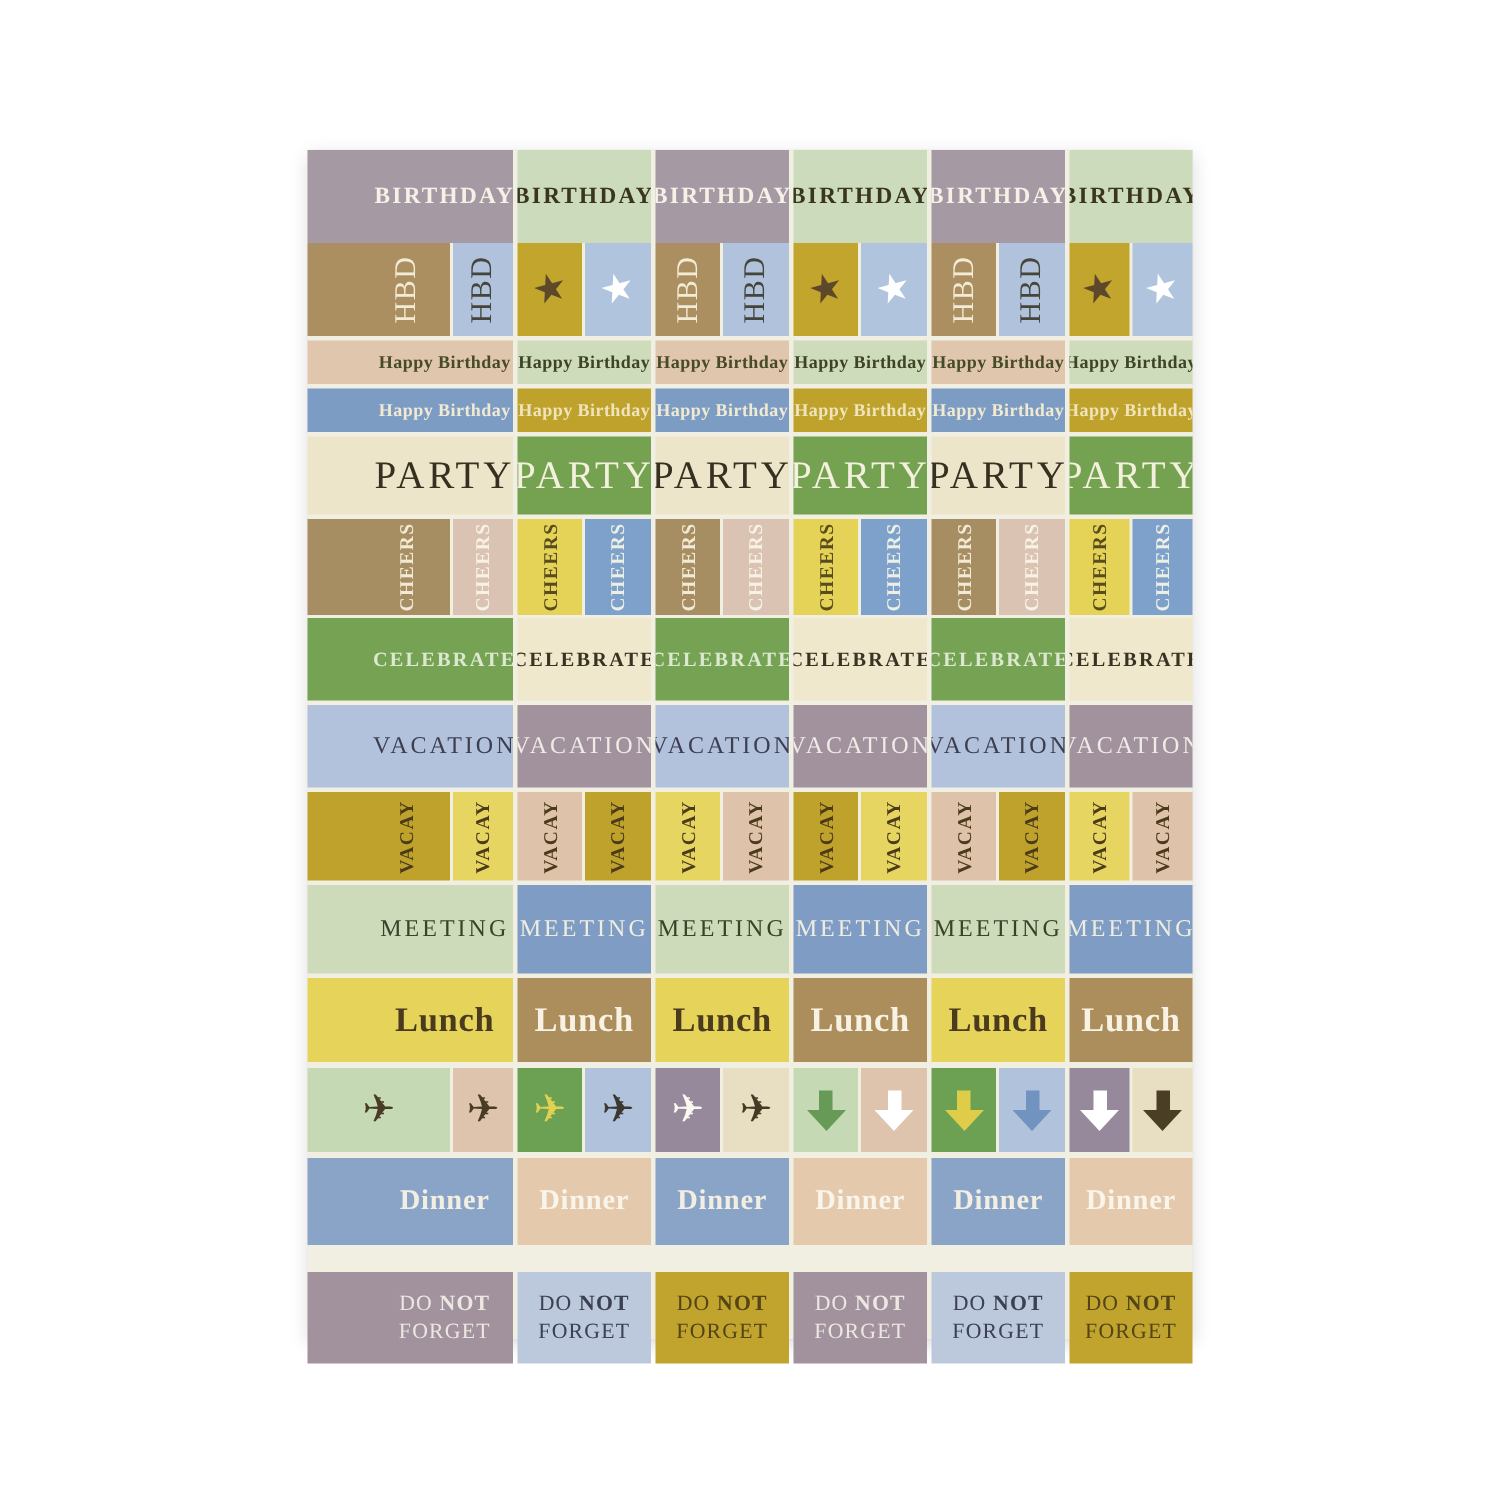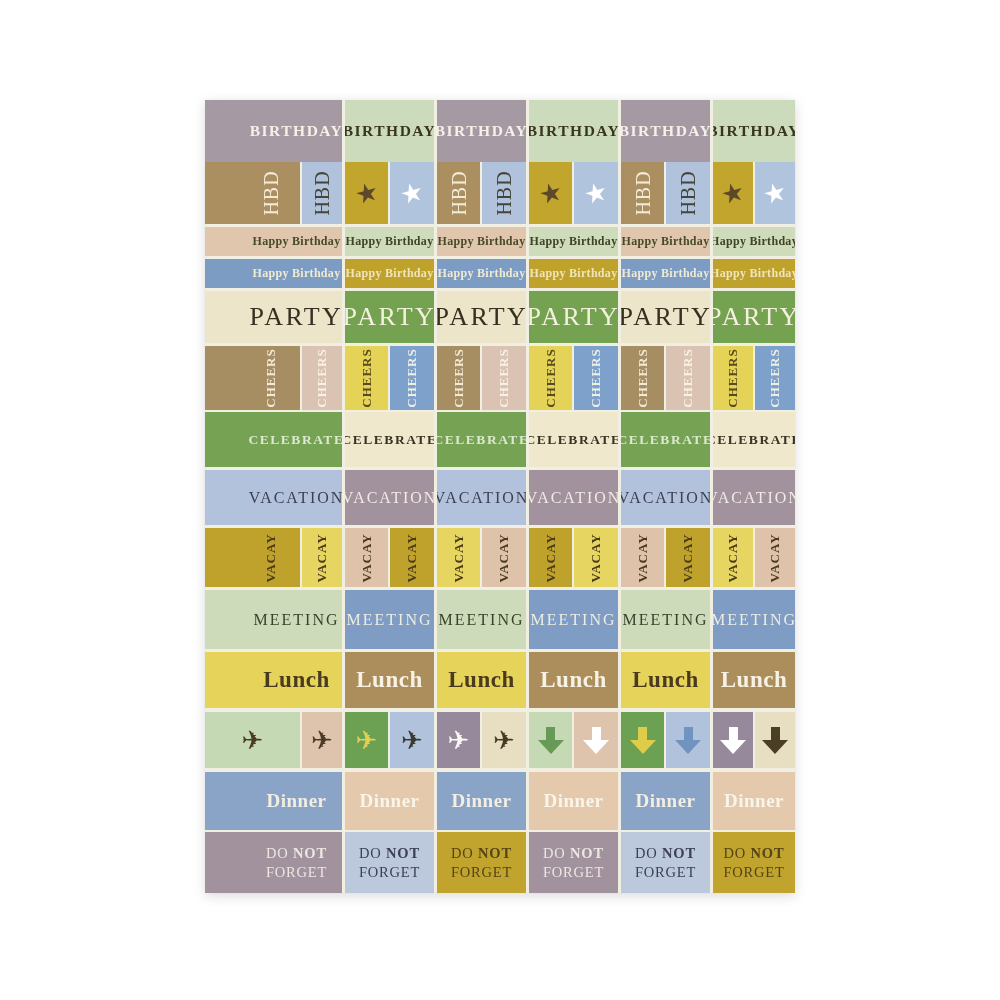--- a/index.html
+++ b/index.html
@@ -380,21 +380,21 @@
       <div class="cell" style="left: 324px; width: 89px; background: rgb(229, 201, 173);">
         <span class="txt t-dinner" style="color: rgb(249, 245, 234);">Dinner</span>
       </div>
       <div class="cell" style="left: 416px; width: 89px; background: rgb(138, 164, 199);">
         <span class="txt t-dinner" style="color: rgb(242, 238, 226);">Dinner</span>
       </div>
       <div class="cell" style="left: 508px; width: 82px; background: rgb(229, 201, 173);">
         <span class="txt t-dinner" style="color: rgb(249, 245, 234);">Dinner</span>
       </div>
     </div>
-    <div class="row" style="top: 732px; height: 61px;">
+    <div class="row" style="top: 748px; height: 61px;">
       <div class="cell pad-left" style="left: 0px; width: 137px; background: rgb(161, 146, 158);">
         <div class="txt t-dnf" style="color: rgb(237, 231, 226);">
           <div><span>DO </span><b>NOT</b></div>
           <div>FORGET</div>
         </div>
       </div>
       <div class="cell" style="left: 140px; width: 89px; background: rgb(188, 201, 221);">
         <div class="txt t-dnf" style="color: rgb(59, 64, 82);">
           <div><span>DO </span><b>NOT</b></div>
           <div>FORGET</div>

